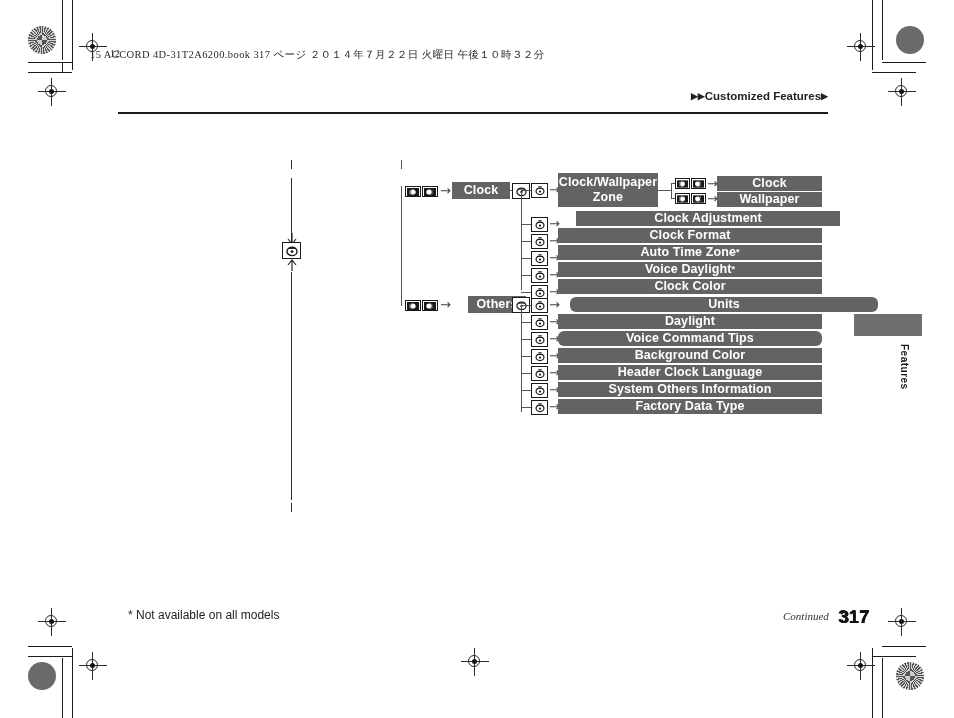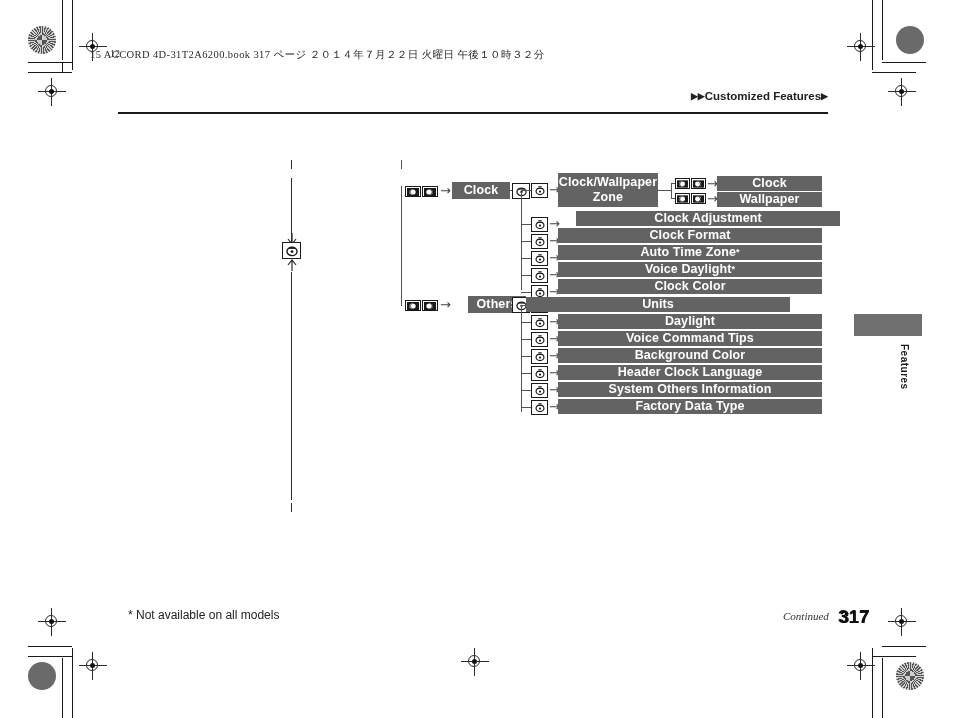--- a/index.html
+++ b/index.html
@@ -573,21 +573,21 @@
     <div class="conn conn-h" style="left:521px; top:305px; width:11px;"></div>
     <div class="icon-btn" style="left:531px; top:298px; width:17px; height:15px;">
       <svg width="12" height="11" viewBox="0 0 14 12">
         <ellipse cx="7" cy="7" rx="4.6" ry="3.8" fill="none" stroke="#1a1a1a" stroke-width="1.4"></ellipse>
         <path d="M3.4 3.6 L10.6 3.6" stroke="#1a1a1a" stroke-width="1.1"></path>
         <path d="M5 1.6 L9 1.6" stroke="#1a1a1a" stroke-width="1.1"></path>
         <circle cx="7" cy="7.2" r="1.3" fill="#1a1a1a"></circle>
       </svg>
     </div>
     <div class="arrow" style="left:549px; top:298px;">→</div>
-    <div class="node" style="left:526px; top:297px; width:264px; height:15px;">Units</div>
+    <div class="node" style="left:570px; top:297px; width:308px; height:15px;border-radius:6px;">Units</div>
   </div>
 
   <div>
     <div class="conn conn-h" style="left:521px; top:322px; width:11px;"></div>
     <div class="icon-btn" style="left:531px; top:315px; width:17px; height:15px;">
       <svg width="12" height="11" viewBox="0 0 14 12">
         <ellipse cx="7" cy="7" rx="4.6" ry="3.8" fill="none" stroke="#1a1a1a" stroke-width="1.4"></ellipse>
         <path d="M3.4 3.6 L10.6 3.6" stroke="#1a1a1a" stroke-width="1.1"></path>
         <path d="M5 1.6 L9 1.6" stroke="#1a1a1a" stroke-width="1.1"></path>
         <circle cx="7" cy="7.2" r="1.3" fill="#1a1a1a"></circle>
@@ -601,21 +601,21 @@
     <div class="conn conn-h" style="left:521px; top:339px; width:11px;"></div>
     <div class="icon-btn" style="left:531px; top:332px; width:17px; height:15px;">
       <svg width="12" height="11" viewBox="0 0 14 12">
         <ellipse cx="7" cy="7" rx="4.6" ry="3.8" fill="none" stroke="#1a1a1a" stroke-width="1.4"></ellipse>
         <path d="M3.4 3.6 L10.6 3.6" stroke="#1a1a1a" stroke-width="1.1"></path>
         <path d="M5 1.6 L9 1.6" stroke="#1a1a1a" stroke-width="1.1"></path>
         <circle cx="7" cy="7.2" r="1.3" fill="#1a1a1a"></circle>
       </svg>
     </div>
     <div class="arrow" style="left:549px; top:332px;">→</div>
-    <div class="node" style="left:558px; top:331px; width:264px; height:15px;">Voice Command Tips</div>
+    <div class="node" style="left:558px; top:331px; width:264px; height:15px;border-radius:6px;">Voice Command Tips</div>
   </div>
 
   <div>
     <div class="conn conn-h" style="left:521px; top:356px; width:11px;"></div>
     <div class="icon-btn" style="left:531px; top:349px; width:17px; height:15px;">
       <svg width="12" height="11" viewBox="0 0 14 12">
         <ellipse cx="7" cy="7" rx="4.6" ry="3.8" fill="none" stroke="#1a1a1a" stroke-width="1.4"></ellipse>
         <path d="M3.4 3.6 L10.6 3.6" stroke="#1a1a1a" stroke-width="1.1"></path>
         <path d="M5 1.6 L9 1.6" stroke="#1a1a1a" stroke-width="1.1"></path>
         <circle cx="7" cy="7.2" r="1.3" fill="#1a1a1a"></circle>

